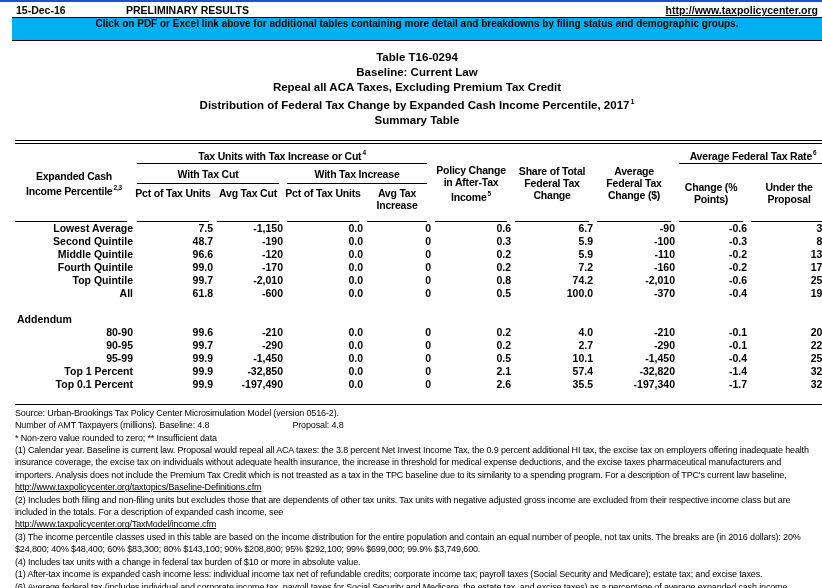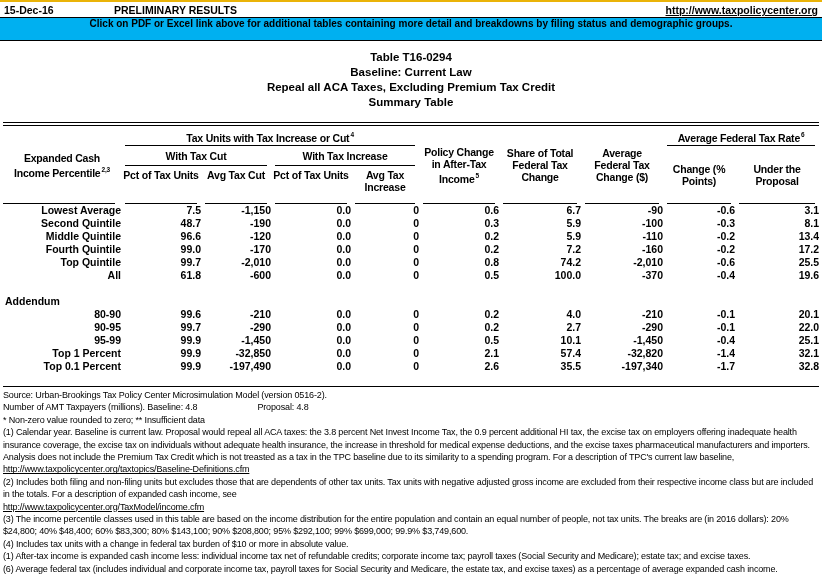--- a/index.html
+++ b/index.html
@@ -1,20 +1,20 @@
 <!DOCTYPE html>
 <html><head>
 <meta charset="utf-8">
 <style>
   * { margin:0; padding:0; box-sizing:border-box; }
   html,body { background:#fff; }
   .page {
     position:relative; width:822px; height:588px; overflow:hidden;
-    background:#fff; border-top:2px solid #eab308;
-    font-family:"Liberation Sans", sans-serif; color:#000;
+    background:#fff; border-top:2px solid #1d4ed8;
+    font-family:"Liberation Sans", sans-serif; color:#000;padding-left:12px;
   }
   
   .topbar { display:flex; align-items:flex-start; padding:2px 4px 0 4px; height:15px;
             font-size:10.5px; font-weight:bold; }
   .topbar .date { width:110px; }
   .topbar .prelim { flex:0 0 auto; }
   .topbar .url { margin-left:auto; text-decoration:underline; color:#000; cursor:pointer; }
   
   .banner { height:24px; background:#00B0F0; border-top:1px solid #000; border-bottom:1px solid #000;
             text-align:center; font-size:10px; font-weight:bold; line-height:12px; color:#000; }
@@ -33,39 +33,40 @@
   th.ub::after { content:""; position:absolute; left:4px; right:4px; bottom:0;
                  border-bottom:1px solid #000; }
   th.ub-stub::after { left:0; right:6px; }
   table.tbl td { padding:0; line-height:13px; height:13px; white-space:nowrap; overflow:hidden; }
   td.stub { text-align:right; padding-right:30px; }
   td.stub.left { text-align:left; padding-left:2px; padding-right:0; }
   td.num { text-align:right; padding-right:16px; }
   
   .footnotes { padding:2px 3px 0 3px; font-size:9px; line-height:12.4px; letter-spacing:-0.15px; }
   .footnotes .flink { text-decoration:underline; color:#000; cursor:pointer; display:inline-block; }
-  .amt-proposal { margin-left:60px; }
+  .amt-proposal { margin-left:83px; }
 </style>
 </head>
 <body>
 
 <div class="page">
 
   <div class="topbar">
     <span class="date">15-Dec-16</span>
     <span class="prelim">PRELIMINARY RESULTS</span>
     <a class="url">http://www.taxpolicycenter.org</a>
   </div>
 
   <div class="banner">Click on PDF or Excel link above for additional tables containing more detail and breakdowns by filing status and demographic groups.</div>
 
   <div class="titles">
     <div>Table T16-0294</div>
     <div>Baseline: Current Law</div>
     <div>Repeal all ACA Taxes, Excluding Premium Tax Credit</div>
+    <div><span>Distribution of Federal Tax Change by Expanded Cash Income Percentile, 2017</span><sup>1</sup></div>
     <div>Summary Table</div>
   </div>
 
   <table class="tbl">
     <colgroup>
       <col style="width:118px">
         <col style="width:80px">
         <col style="width:70px">
         <col style="width:80px">
         <col style="width:68px">

